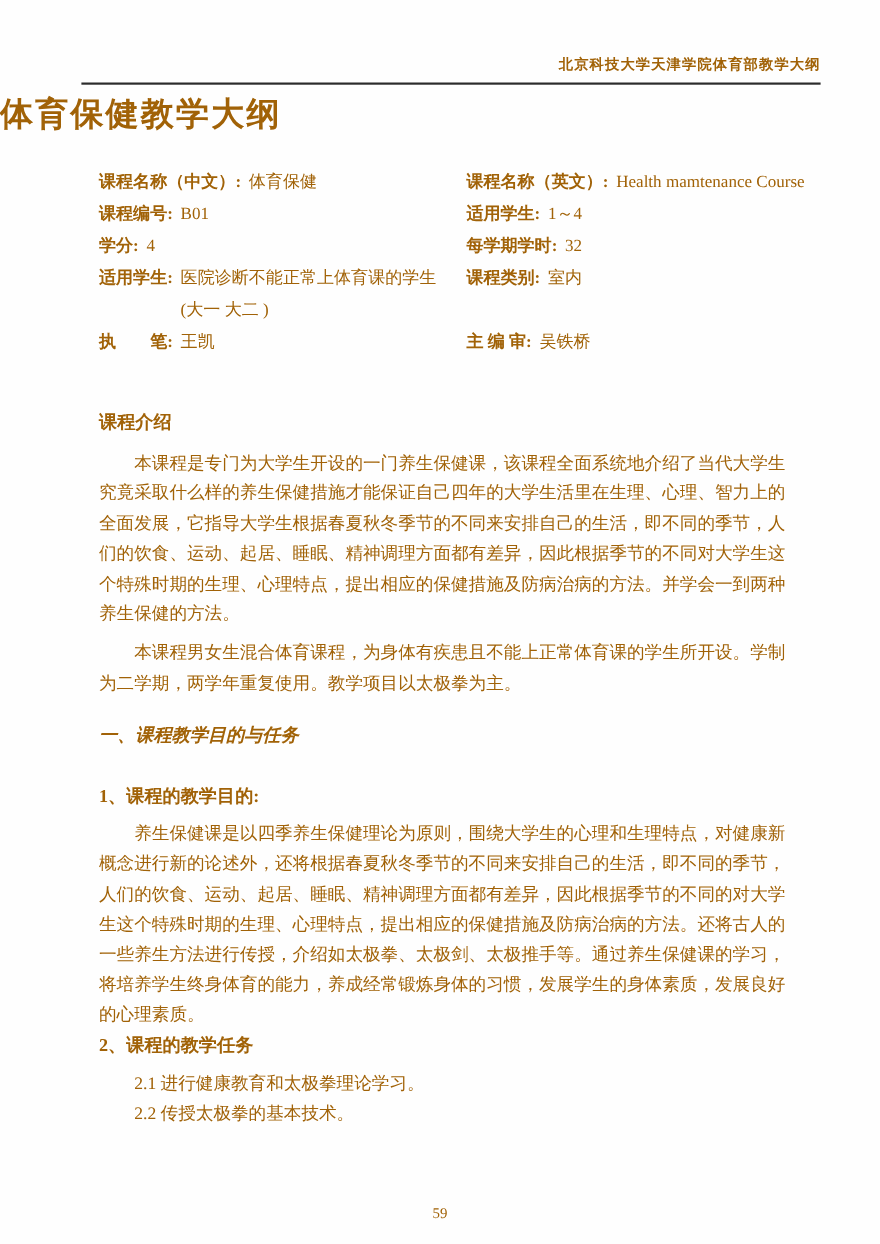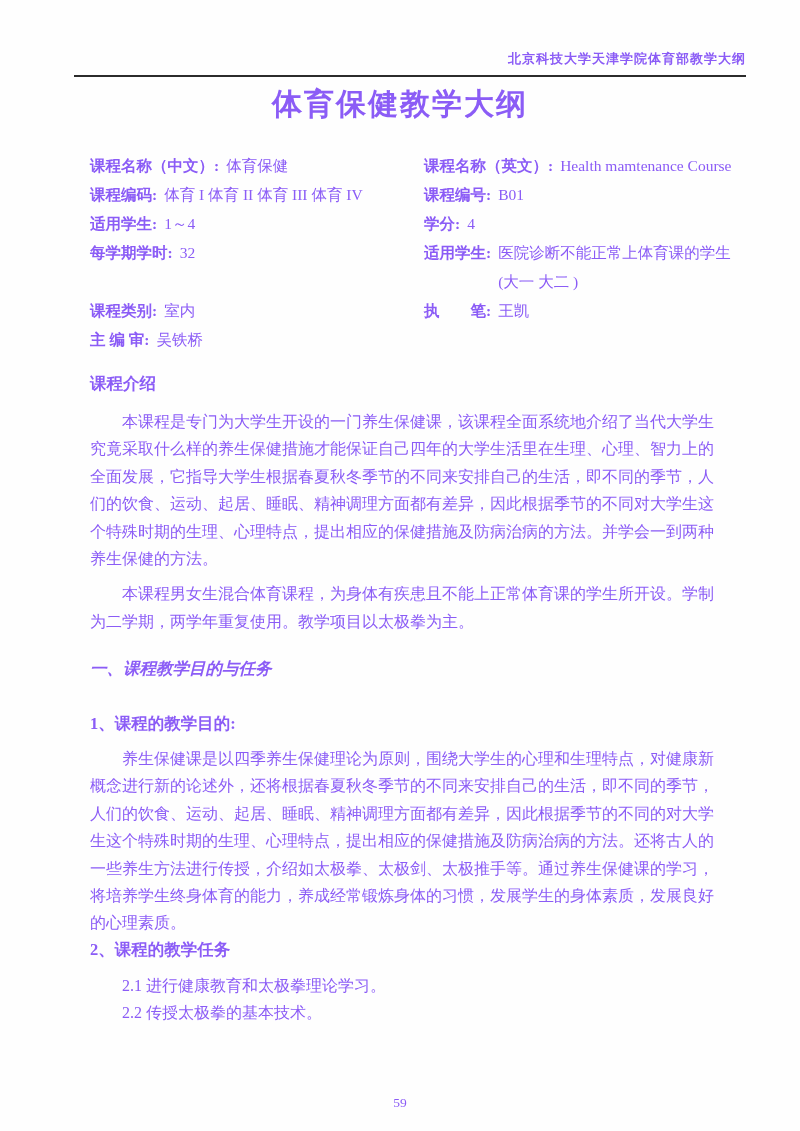--- a/index.html
+++ b/index.html
@@ -3,41 +3,40 @@
 <meta charset="utf-8">
 <style>
   * { box-sizing: border-box; }
   html, body { margin: 0; padding: 0; background: #ffffff; }
   .page {
     position: relative;
     width: 800px;
     height: 1131px;
     background: #fefefe;
     font-family: "Liberation Serif", "DejaVu Serif", serif;
-    color: #8b5cf6;
+    color: #a16207;
     overflow: hidden;
   }
   .doc-header {
     position: absolute;
     top: 50px;
     left: 74px;
     width: 672px;
     text-align: right;
     font-size: 13px;
     font-weight: bold;
     letter-spacing: 1px;
     padding-bottom: 7px;
     border-bottom: 2px solid #2b2b2b;
   }
   .doc-title {
     position: absolute;
     top: 84px;
     left: 0;
     width: 100%;
-    text-align: center;
     font-size: 30px;
     font-weight: 600;
     letter-spacing: 2px;
   }
   .info-grid {
     position: absolute;
     top: 151px;
     left: 90px;
     width: 648px;
     display: grid;
@@ -97,24 +96,20 @@
     <div class="info-cell">
       <span class="info-label">课程名称（中文）:</span>
       <span class="info-value">体育保健</span>
     </div>
     <div class="info-cell">
       <span class="info-label">课程名称（英文）:</span>
       <span class="info-value">Health mamtenance Course</span>
     </div>
 
     <div class="info-cell">
-      <span class="info-label">课程编码:</span>
-      <span class="info-value">体育 I 体育 II 体育 III 体育 IV</span>
-    </div>
-    <div class="info-cell">
       <span class="info-label">课程编号:</span>
       <span class="info-value">B01</span>
     </div>
 
     <div class="info-cell">
       <span class="info-label">适用学生:</span>
       <span class="info-value">1～4</span>
     </div>
     <div class="info-cell">
       <span class="info-label">学分:</span>

